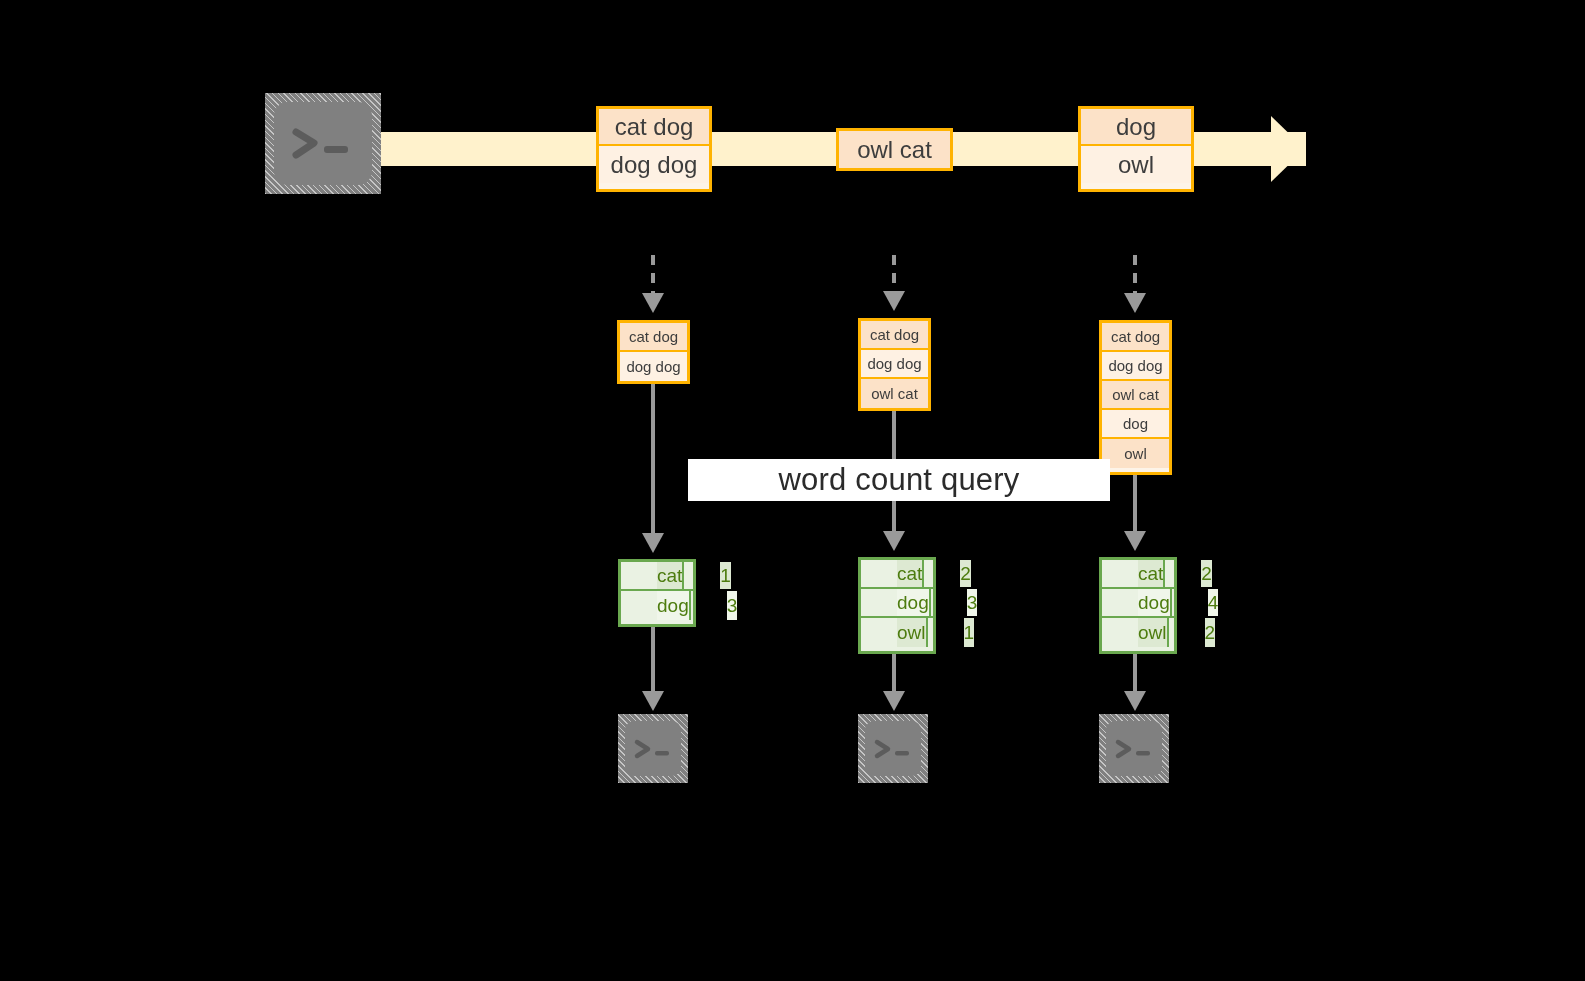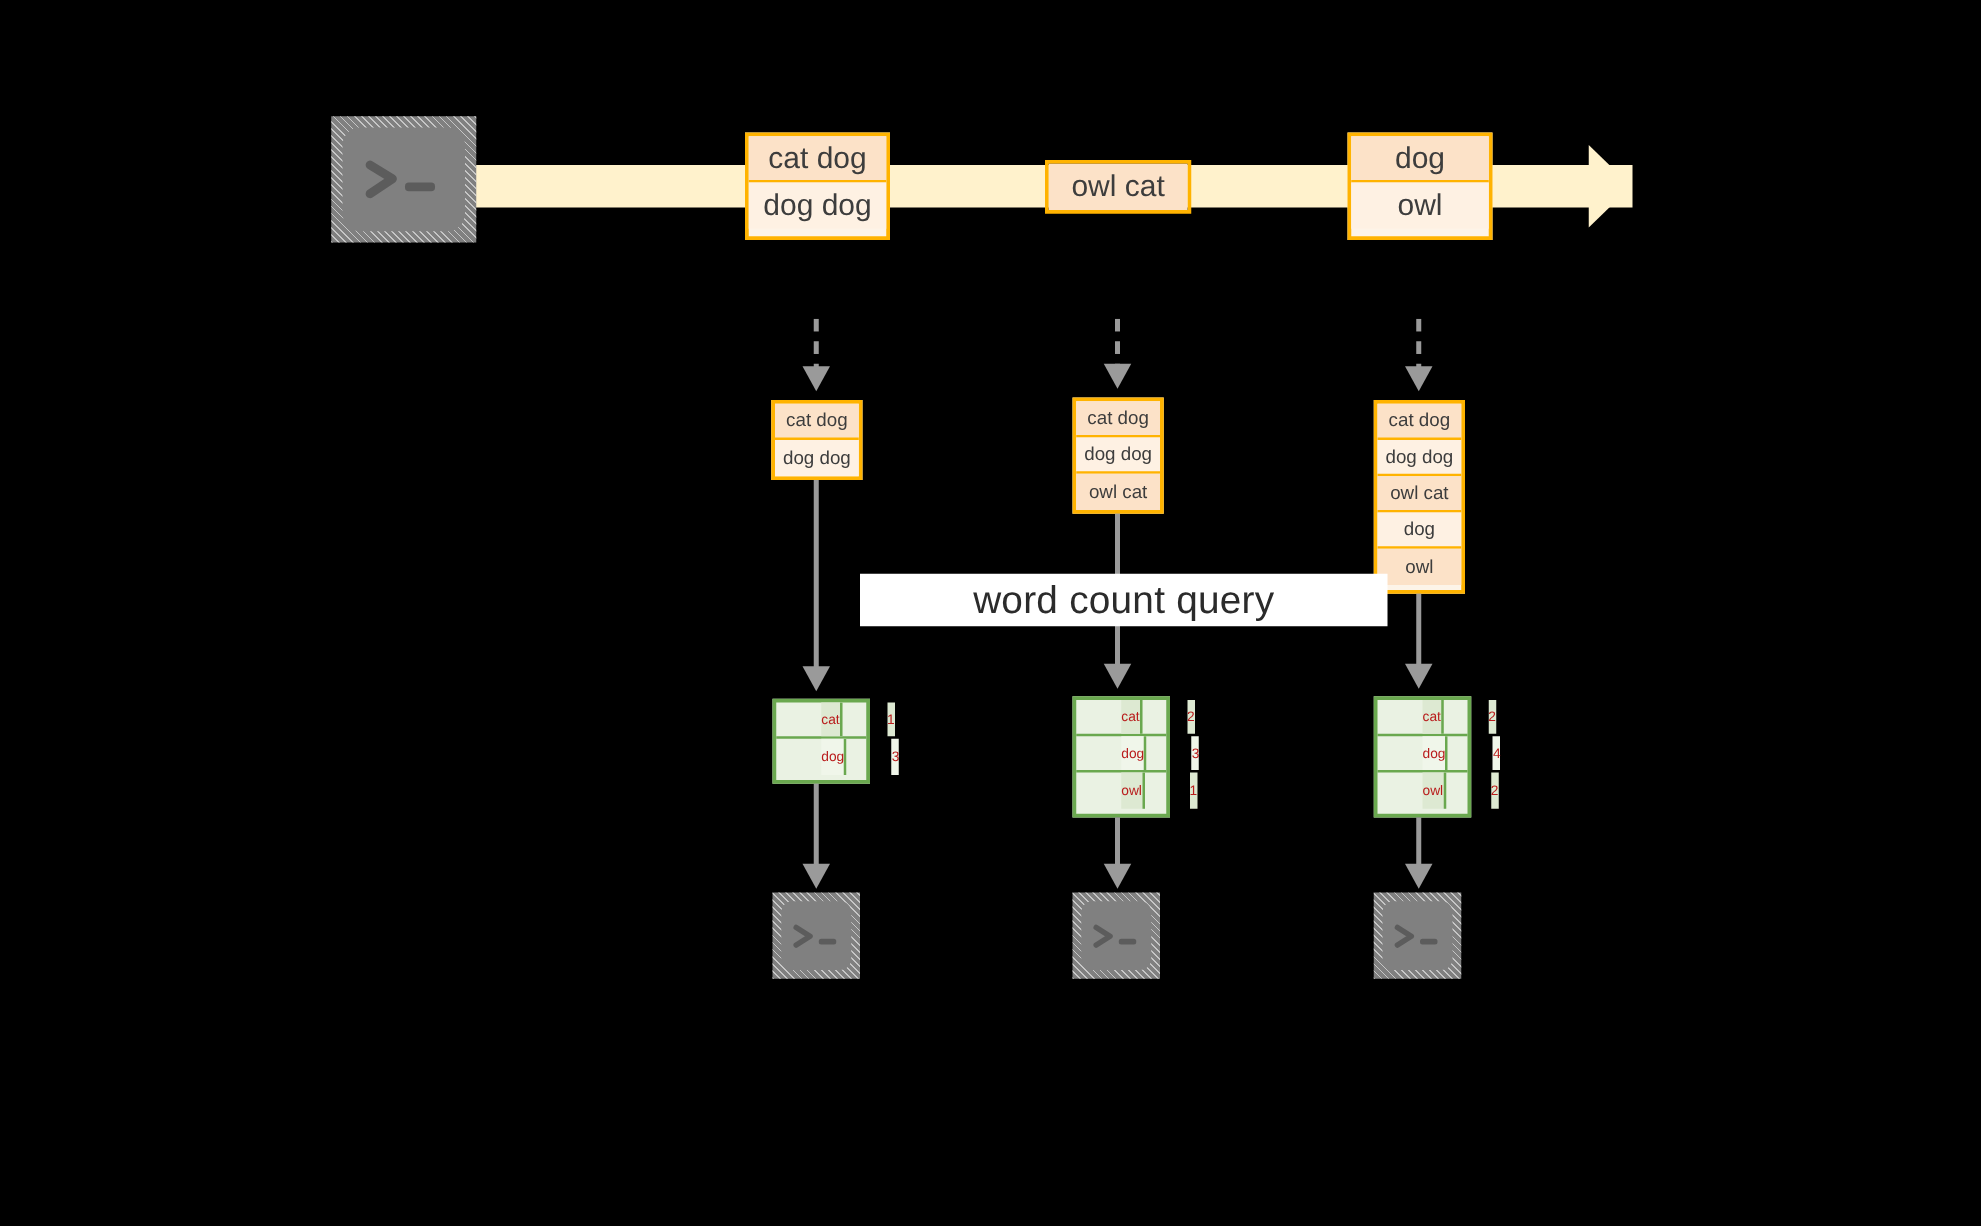--- a/index.html
+++ b/index.html
@@ -97,22 +97,22 @@
     height: 29px;
     box-sizing: border-box;
     border-bottom: 2px solid #6AA84F;
   }
   .gtable .trow:last-child { border-bottom: none; }
   .gtable .tcell {
     box-sizing: border-box;
     display: flex;
     align-items: center;
     justify-content: center;
-    font-size: 11px;
-    color: #b91c1c;
+    font-size: 19px;
+    color: #4d7c0f;
     white-space: nowrap;
     margin-left: 36px;
   }
   .gtable .tcell.word {
     width: 46px;
     border-right: 2px solid #6AA84F;
   }
   .gtable .tcell.count { width: 24px; }
   .gtable .trow.shade-a .tcell { background: #DDE9D2; }
   .gtable .trow.shade-b .tcell { background: #F0F6EA; }

